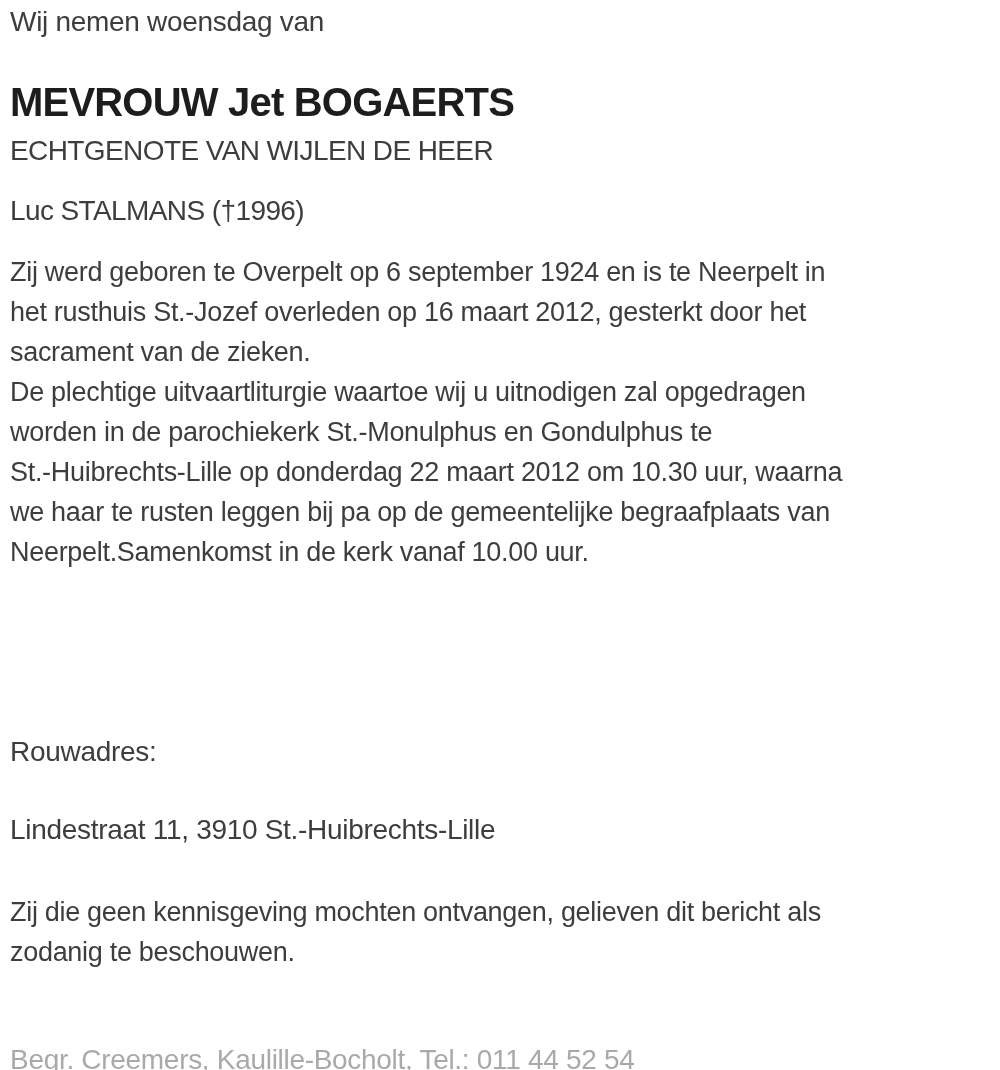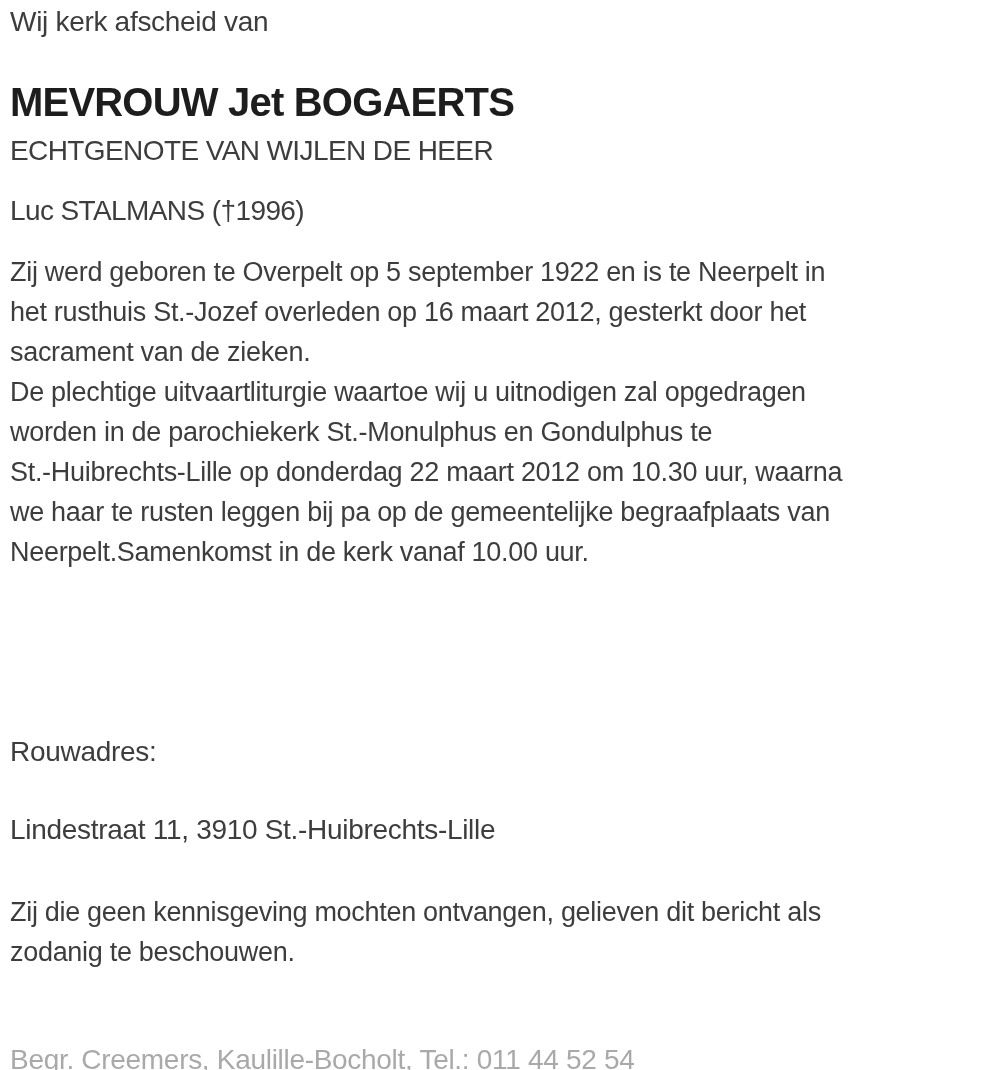--- a/index.html
+++ b/index.html
@@ -62,30 +62,30 @@
     letter-spacing: -0.3px;
     color: #a9a9a9;
     white-space: pre;
   }
 </style>
 </head>
 <body>
 
 <div class="page">
 
-  <div class="abs intro">Wij kerk afscheid van</div>
+  <div class="abs intro">Wij nemen woensdag van</div>
 
   <h1 class="abs deceased-name">MEVROUW Jet BOGAERTS</h1>
 
   <div class="abs subtitle subtitle-1">ECHTGENOTE VAN WIJLEN DE HEER</div>
 
   <div class="abs subtitle subtitle-2">Luc STALMANS (†1996)</div>
 
   <div class="abs body-block">
-    <p>Zij werd geboren te Overpelt op 5 september 1922 en is te Neerpelt in
+    <p>Zij werd geboren te Overpelt op 6 september 1924 en is te Neerpelt in
 het rusthuis St.-Jozef overleden op 16 maart 2012, gesterkt door het
 sacrament van de zieken.</p>
     <p>De plechtige uitvaartliturgie waartoe wij u uitnodigen zal opgedragen
 worden in de parochiekerk St.-Monulphus en Gondulphus te
 St.-Huibrechts-Lille op donderdag 22 maart 2012 om 10.30 uur, waarna
 we haar te rusten leggen bij pa op de gemeentelijke begraafplaats van
 Neerpelt.Samenkomst in de kerk vanaf 10.00 uur.</p>
   </div>
 
   <div class="abs rouwadres-label">Rouwadres:</div>

